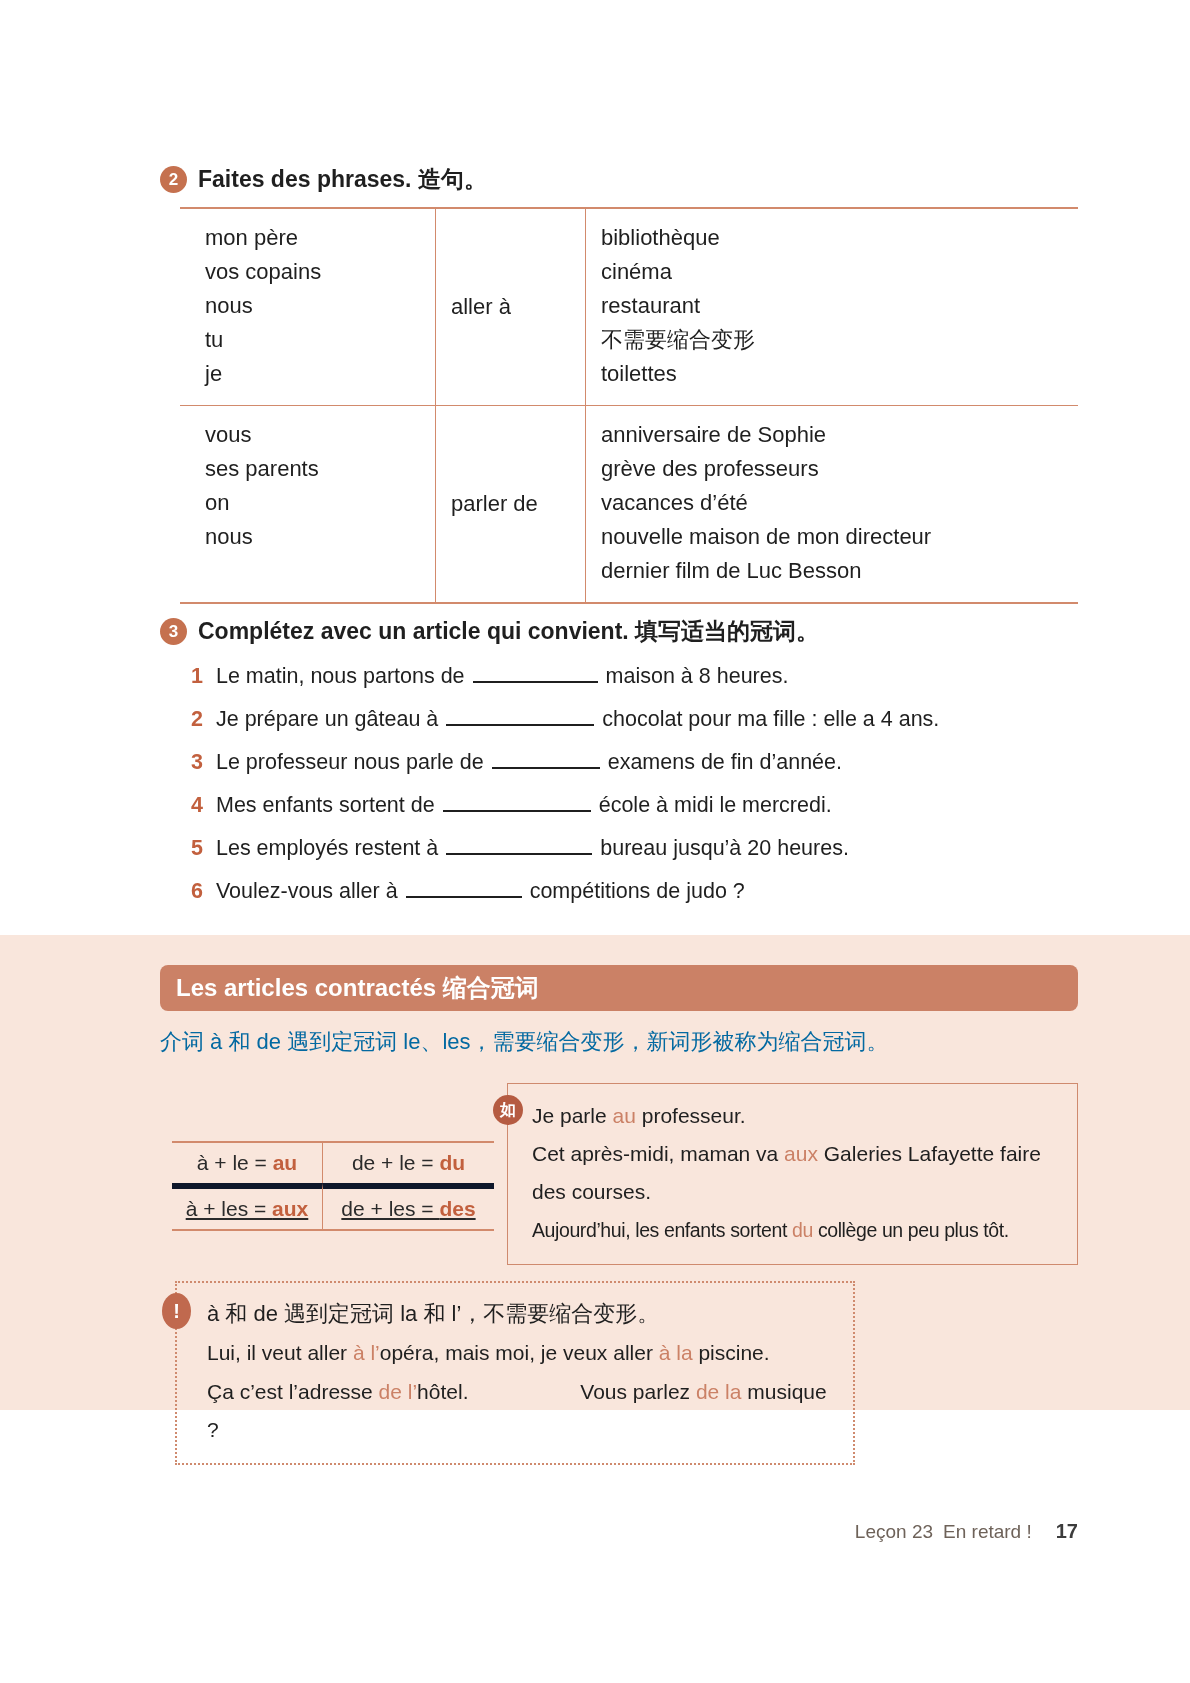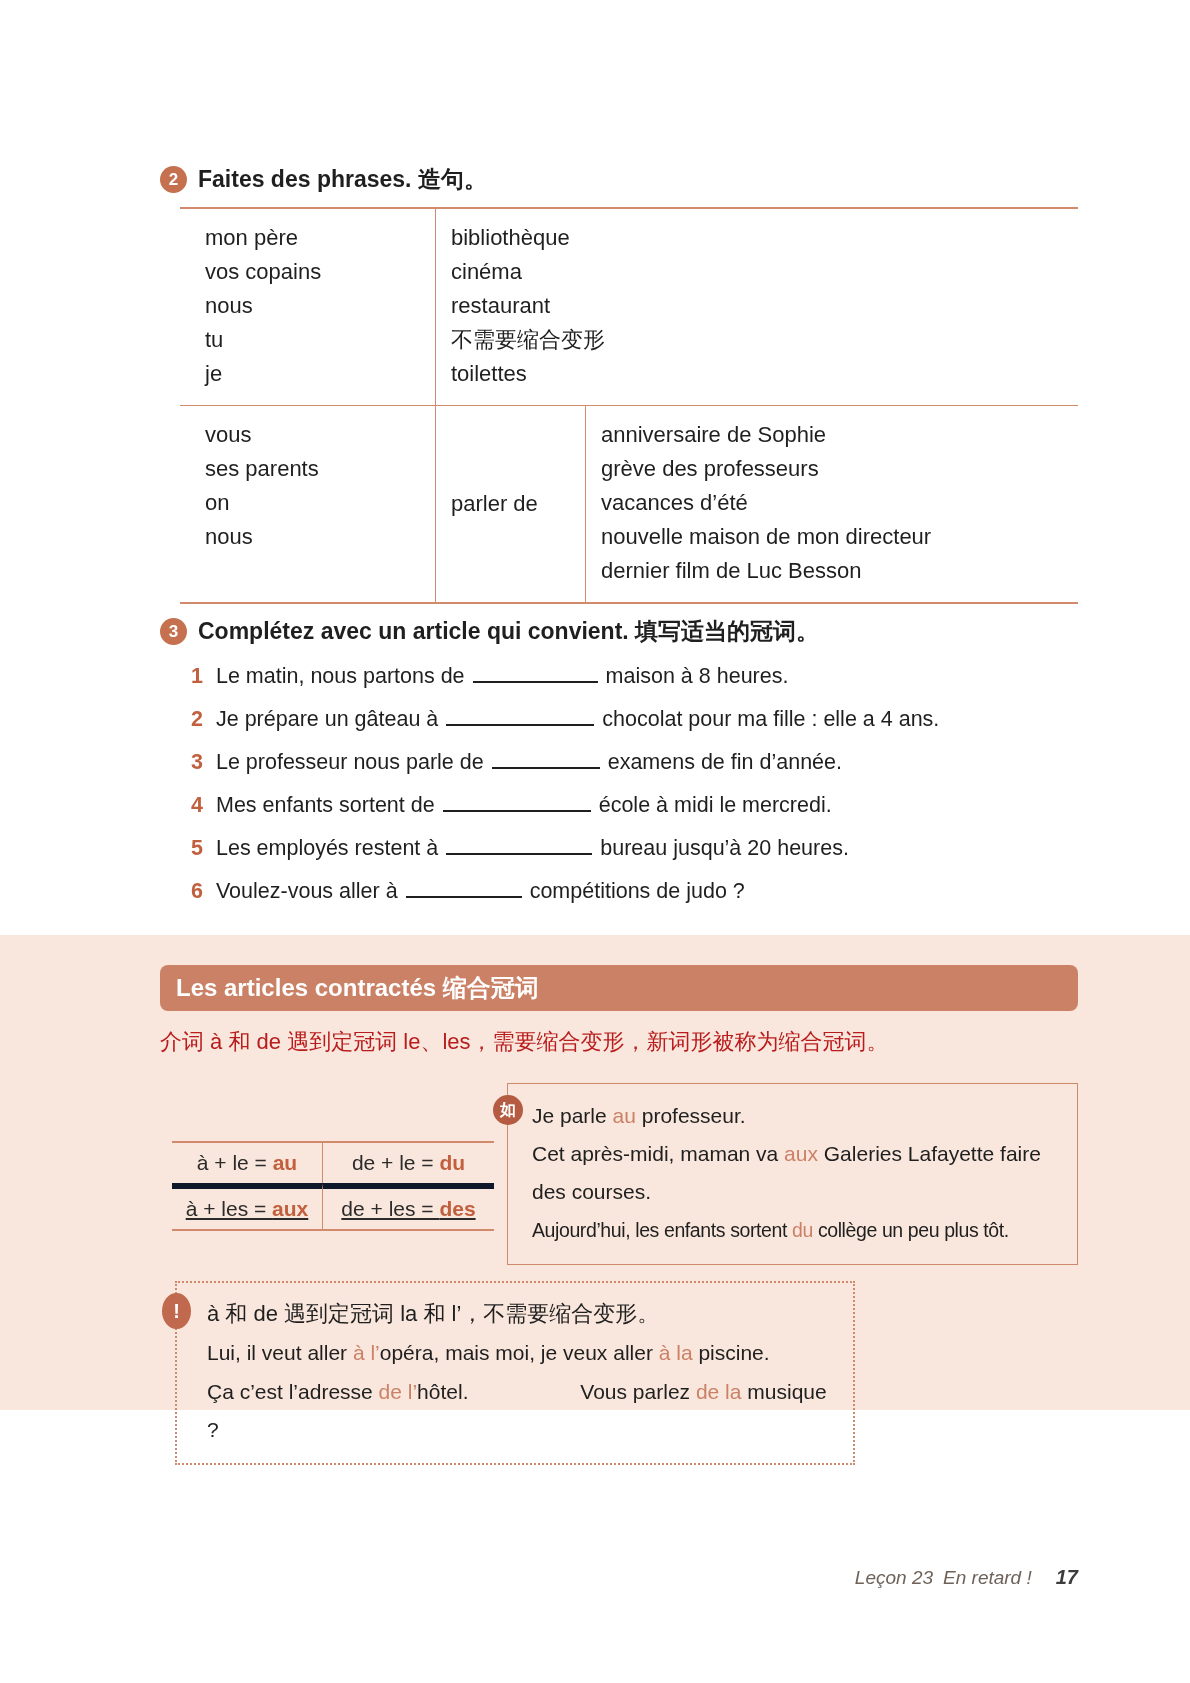--- a/index.html
+++ b/index.html
@@ -45,21 +45,21 @@
 
   
   #grammar-band {
     position:absolute; left:0; top:935px; width:1190px; height:475px;
     background:#f9e6dc; box-sizing:border-box; padding:30px 112px 0 160px;
   }
   .g-bar {
     height:46px; border-radius:8px; background:#cb8166; color:#ffffff;
     font-weight:bold; font-size:24px; line-height:46px; padding-left:16px;
   }
-  .g-intro { margin-top:16px; font-size:22px; line-height:30px; color:#b91c1c; }
+  .g-intro { margin-top:16px; font-size:22px; line-height:30px; color:#0369a1; }
   .g-cols { display:flex; margin-top:26px; }
   .g-left { width:347px; flex:0 0 347px; }
   .contract-table {
     margin-left:12px; margin-top:58px; width:322px;
     border-top:2px solid #d28a6c; border-bottom:2px solid #d28a6c;
     display:grid; grid-template-columns:150px 1fr;
   }
   .ct-cell { height:40px; line-height:40px; text-align:center; font-size:21px; color:#2b2b2b; }
   .ct-c2 { border-left:1px solid #d28a6c; }
   .ct-r2 { border-top:6px solid #0f172a;text-decoration:underline; }
@@ -81,41 +81,44 @@
   .note-icon {
     position:absolute; left:-15px; top:10px; width:29px; height:36px; border-radius:50%;
     background:#c0694e; color:#fff; font-weight:bold; font-size:20px; text-align:center; line-height:36px;
   }
   .note-line1 { font-size:22px; line-height:38px; }
   .note-line2 { font-size:21px; line-height:40px; }
   .note-line3 { font-size:21px; line-height:38px; }
   .note-line3 .second { margin-left:106px; }
 
   
-  #footer { position:absolute; top:1566px; right:112px; font-size:19px; color:#6e6259; white-space:nowrap;font-style:italic; }
+  #footer { position:absolute; top:1520px; right:112px; font-size:19px; color:#6e6259; white-space:nowrap; }
   .footer-lesson2 { margin-left:10px; }
   .footer-page { font-weight:bold; color:#3c3c3c; margin-left:24px; font-size:20px; }
 </style>
 </head>
 <body>
 
 <section id="exercise2">
   <div class="ex-heading">
     <span class="badge">2</span>
     <span>Faites des phrases. 造句。</span>
   </div>
   <div class="t2">
     <div class="t2-row">
       <div class="t2-col t2-col1">
         <div class="cell-line">mon père</div>
         <div class="cell-line">vos copains</div>
         <div class="cell-line">nous</div>
         <div class="cell-line">tu</div>
         <div class="cell-line">je</div>
       </div>
+      <div class="t2-col t2-col2">
+        <div class="verb">aller à</div>
+      </div>
       <div class="t2-col t2-col3">
         <div class="cell-line">bibliothèque</div>
         <div class="cell-line">cinéma</div>
         <div class="cell-line">restaurant</div>
         <div class="cell-line">不需要缩合变形</div>
         <div class="cell-line">toilettes</div>
       </div>
     </div>
     <div class="t2-row">
       <div class="t2-col t2-col1">

